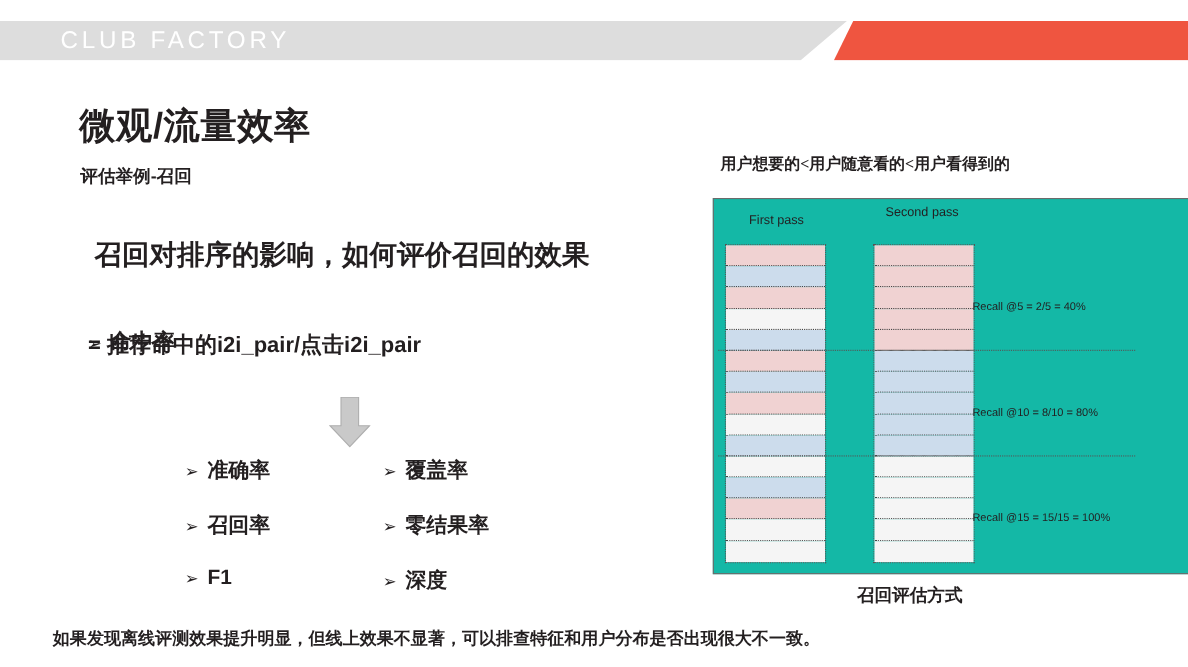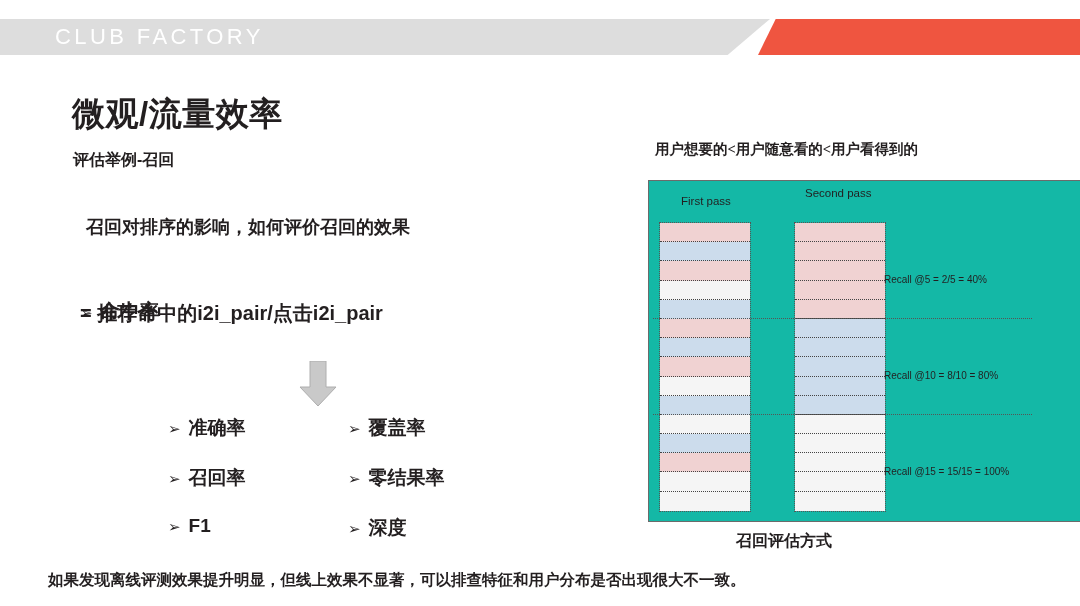--- a/index.html
+++ b/index.html
@@ -57,21 +57,21 @@
   .slide-subtitle {
     position: absolute;
     left: 73px; top: 150px;
     font-size: 16px;
     font-weight: bold;
     color: #231f20;
   }
   .lead-line {
     position: absolute;
     left: 86px; top: 215px;
-    font-size: 18px;
+    font-size: 25px;
     font-weight: bold;
     color: #231f20;
   }
   .bullet-main {
     position: absolute;
     left: 80px; top: 268px;
     font-size: 20px;
     font-weight: bold;
     line-height: 1.45;
     color: #231f20;
@@ -184,21 +184,21 @@
   .annotation {
     position: absolute;
     left: 235px;
     font-size: 10px;
     color: #231f20;
     white-space: nowrap;
   }
 
   .diagram-caption-bottom {
     position: absolute;
-    left: 736px; top: 531px;
+    left: 779px; top: 531px;
     font-size: 16px;
     font-weight: bold;
     color: #231f20;
   }
 </style>
 </head>
 <body>
 
 <div class="header-band">
   <div class="header-gray"></div>

